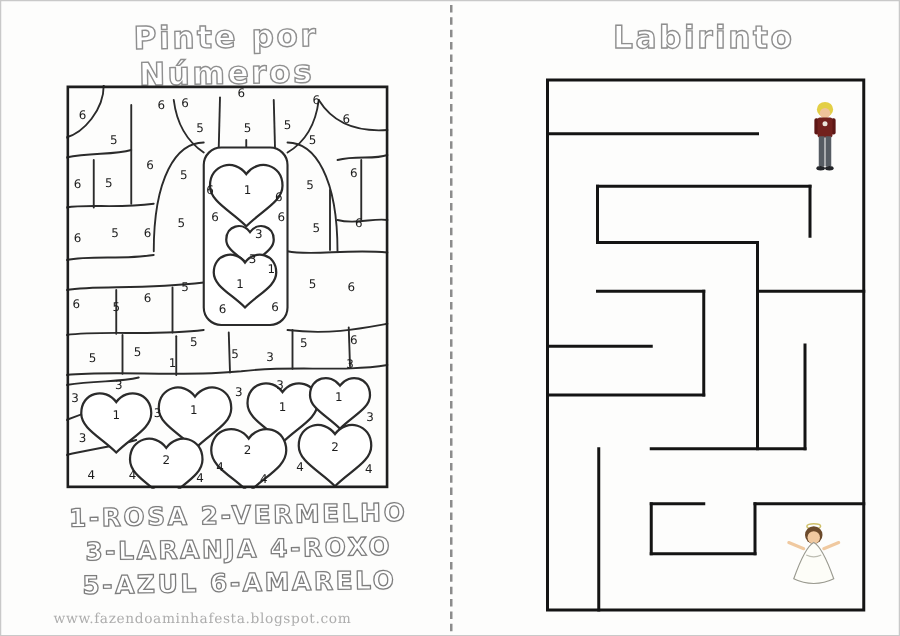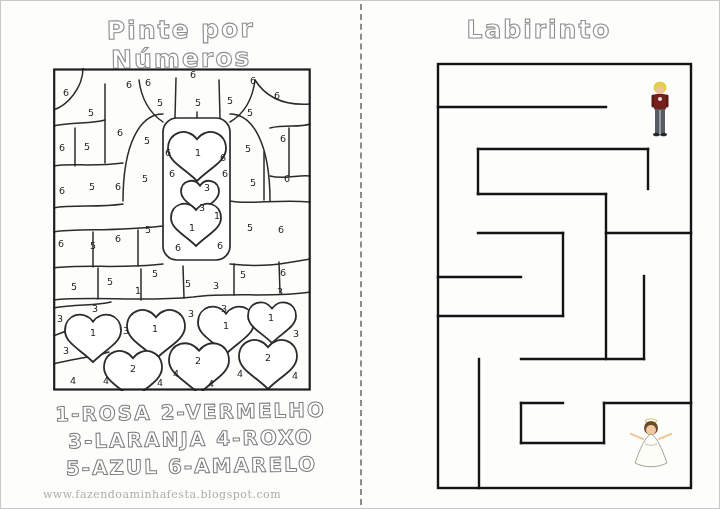--- a/index.html
+++ b/index.html
@@ -17,21 +17,21 @@
     -webkit-text-stroke:1.1px #8f8f8f;
     text-shadow:0 0 1px #b5b5b5;
     font-weight:bold;
     letter-spacing:2px;
   }
   .page-title-left{
     position:absolute;left:40px;top:14px;width:280px;text-align:center;
     font-size:25px;transform:rotate(-1deg);
   }
   .page-title-right{
-    position:absolute;left:408px;top:14px;width:260px;text-align:center;
+    position:absolute;left:432px;top:14px;width:260px;text-align:center;
     font-size:25px;
   }
   .legend{
     position:absolute;left:40px;top:398px;width:300px;text-align:center;
     font-size:20px;line-height:27px;text-transform:uppercase;
     -webkit-text-stroke:1px #7d7d7d;transform:rotate(-1deg);
   }
   .legend div{white-space:nowrap;}
   .footer-url{
     position:absolute;left:16px;top:487px;width:290px;text-align:center;

